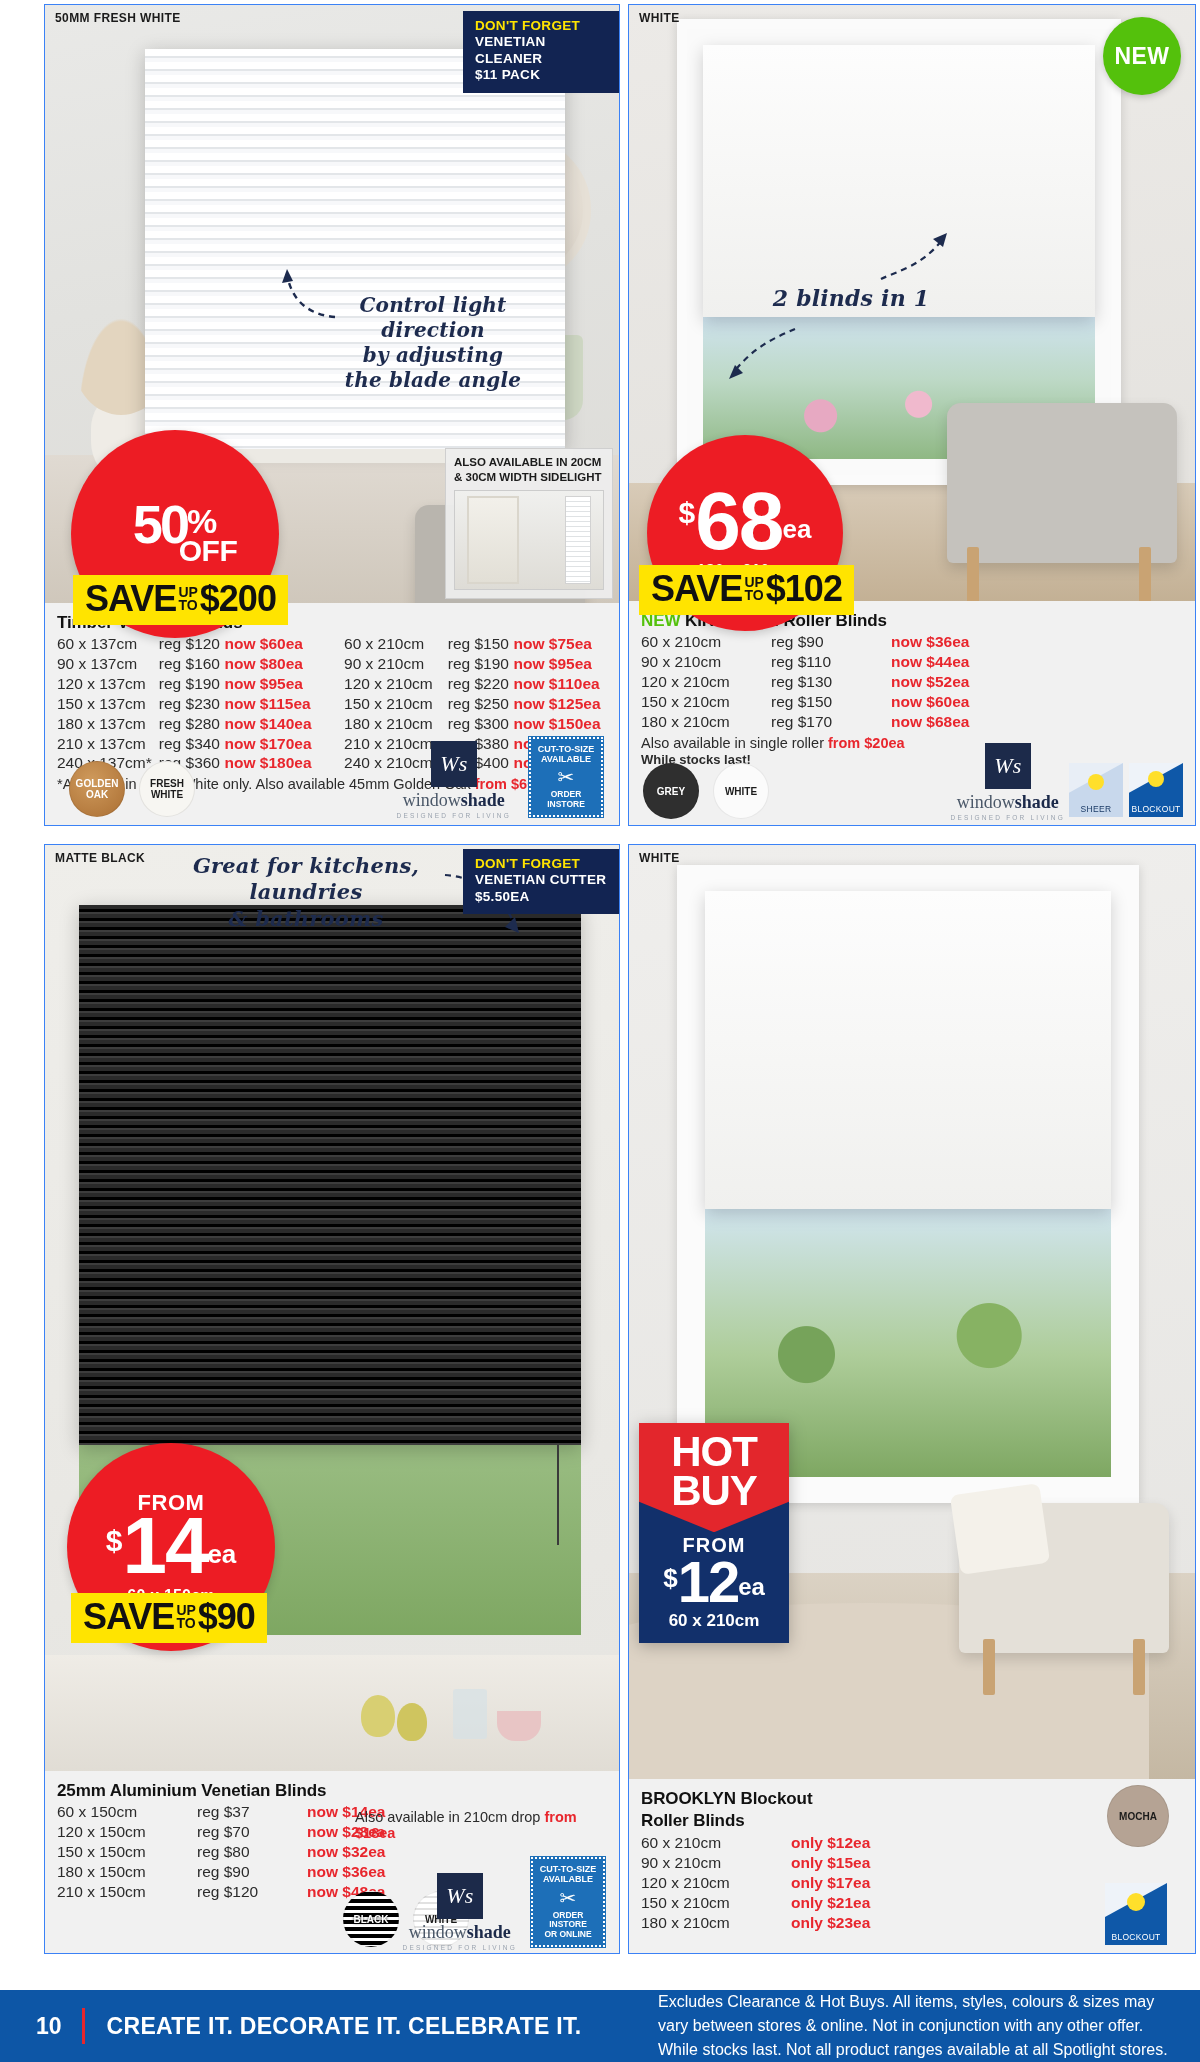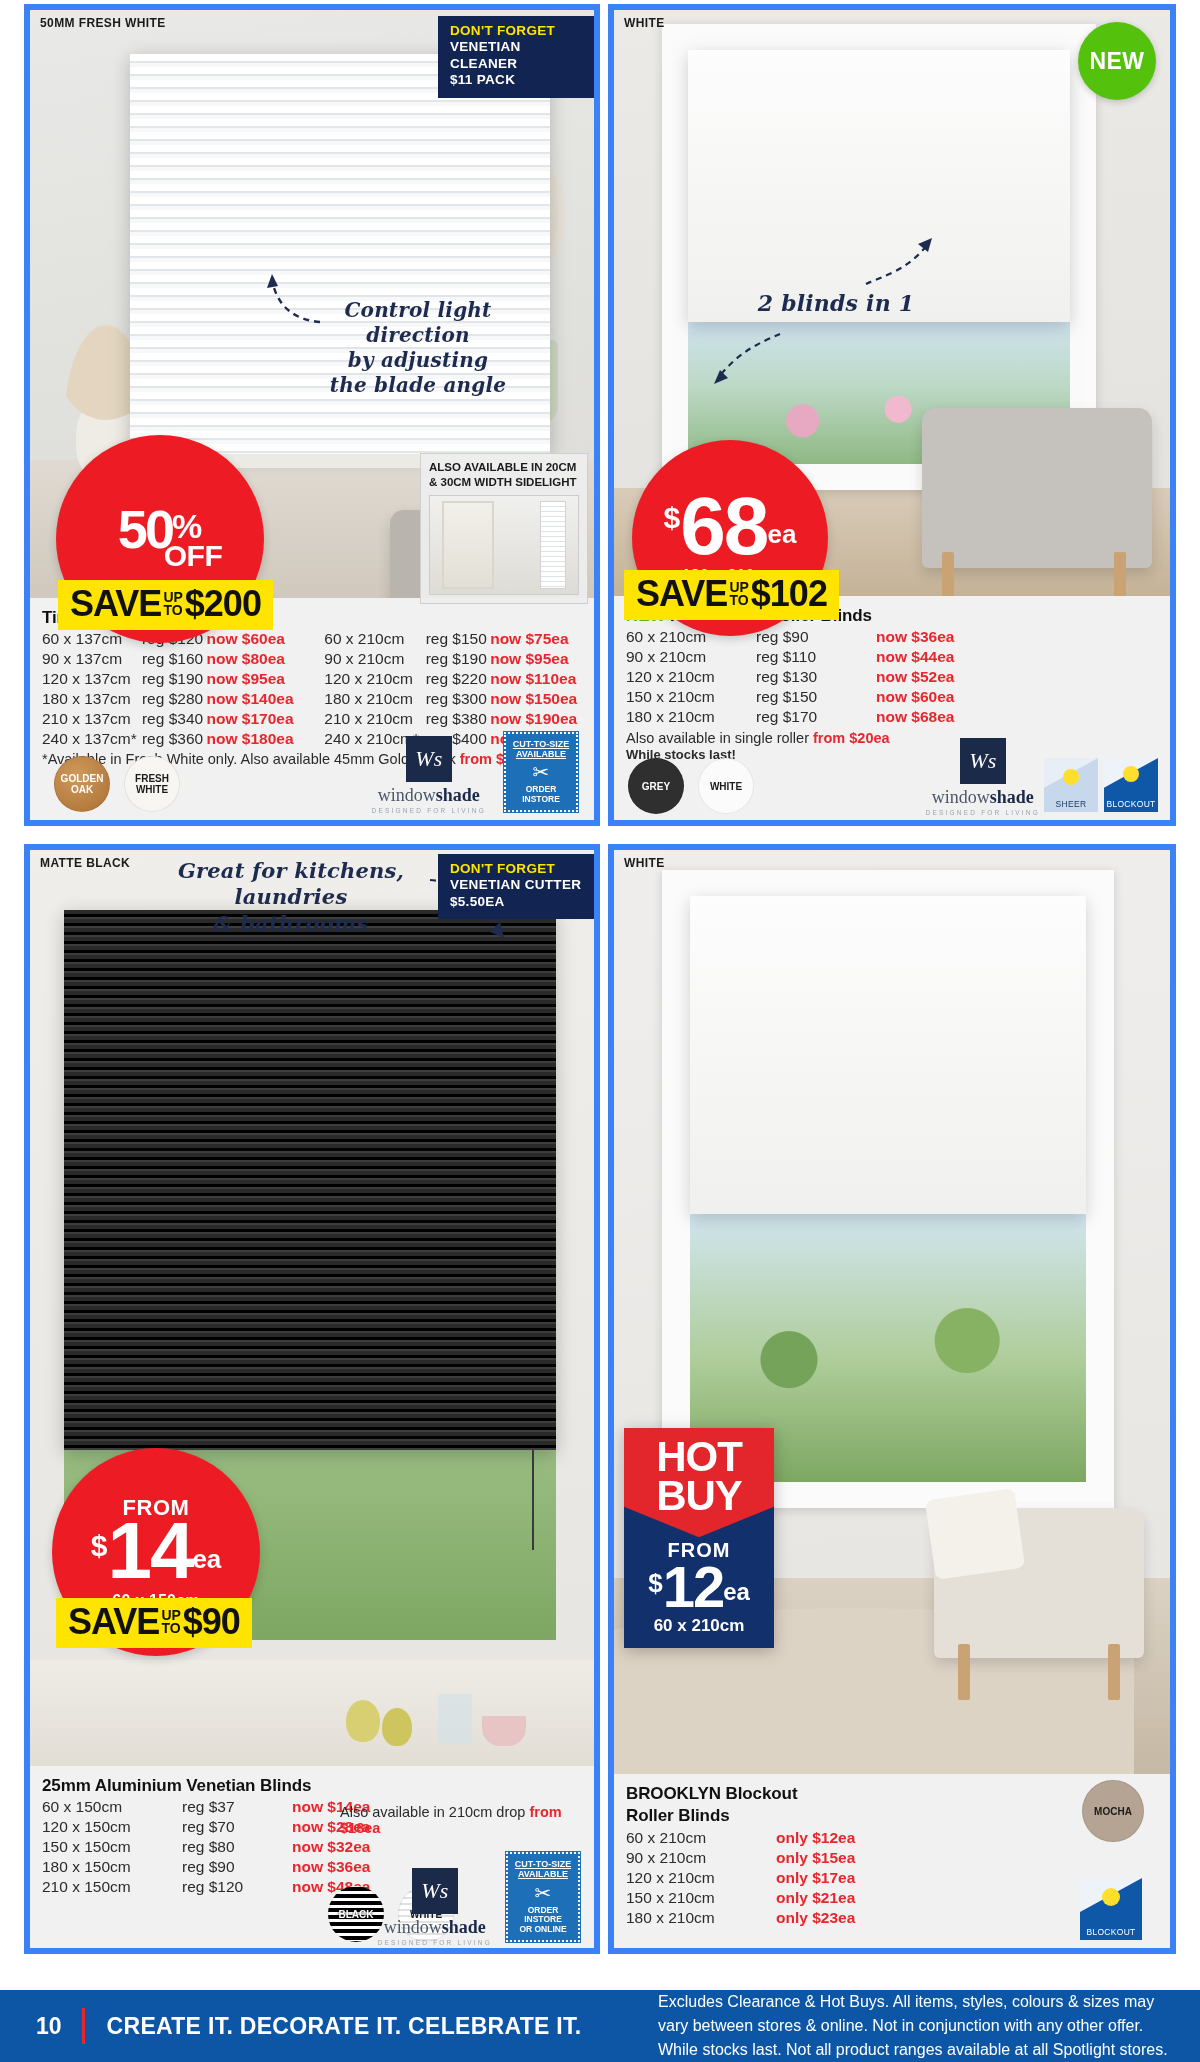--- a/index.html
+++ b/index.html
@@ -5,21 +5,21 @@
   * { box-sizing: border-box; margin: 0; padding: 0; }
   html, body {
     width: 1200px; height: 2062px;
     background: #ffffff;
     font-family: "Liberation Sans", sans-serif;
     overflow: hidden;
   }
   .page { position: relative; width: 1200px; height: 2062px; background:#fff; }
 
   
-  .panel { position: absolute; background:#14b8a6; border:6px solid #3b82f6; overflow:hidden; }
+  .panel { position: absolute; background:#14b8a6; border:1px solid #3b82f6; overflow:hidden;margin-left:20px; }
 
   .photo { position:absolute; left:0; top:0; right:0; overflow:hidden; }
 
   .colour-tag {
     position:absolute; left:10px; top:6px; z-index:40;
     font-size:12px; font-weight:bold; letter-spacing:.4px; color:#1b1b1b;
     text-transform:uppercase;
   }
 
   
@@ -201,21 +201,21 @@
     font-family:"Liberation Serif", serif; font-size:18px; color:#4a5768; margin-top:3px; white-space:nowrap;
   }
   .wslogo .wordmark b { color:#1c2a4a; }
   .wslogo .tag { font-size:6.5px; letter-spacing:2.2px; color:#9aa3af; margin-top:1px; }
 
   
   .cts {
     position:absolute; width:74px; background:#1d6fb8; color:#fff; text-align:center;
     padding:5px 3px 5px 3px; border:2px dotted #fff; outline:1px solid #1d6fb8;
   }
-  .cts .t { font-size:9px; font-weight:bold; line-height:1.15;text-decoration:underline; }
+  .cts .t { font-size:9px; font-weight:bold; line-height:1.15; }
   .cts .sc { font-size:20px; line-height:1; margin:3px 0; }
   .cts .b { font-size:8.5px; font-weight:bold; line-height:1.15; }
 
   
   .sb-badge { position:absolute; width:54px; height:54px; overflow:hidden; }
   .sb-sheer { background:#e8eef6; }
   .sb-sun {
     position:absolute; left:50%; top:42%; transform:translate(-50%,-50%);
     width:22px; height:22px; border-radius:50%; background:#ffdf2b;
     box-shadow:0 0 0 3px #ffdf2b inset;
@@ -325,20 +325,28 @@
             <td>reg $190</td>
             <td class="now">now $95ea</td>
           </tr>
           <tr>
             <td>120 x 137cm</td>
             <td>reg $190</td>
             <td class="now">now $95ea</td>
             <td class="gapL">120 x 210cm</td>
             <td>reg $220</td>
             <td class="now">now $110ea</td>
+          </tr>
+          <tr>
+            <td>150 x 137cm</td>
+            <td>reg $230</td>
+            <td class="now">now $115ea</td>
+            <td class="gapL">150 x 210cm</td>
+            <td>reg $250</td>
+            <td class="now">now $125ea</td>
           </tr>
           <tr>
             <td>180 x 137cm</td>
             <td>reg $280</td>
             <td class="now">now $140ea</td>
             <td class="gapL">180 x 210cm</td>
             <td>reg $300</td>
             <td class="now">now $150ea</td>
           </tr>
           <tr>

